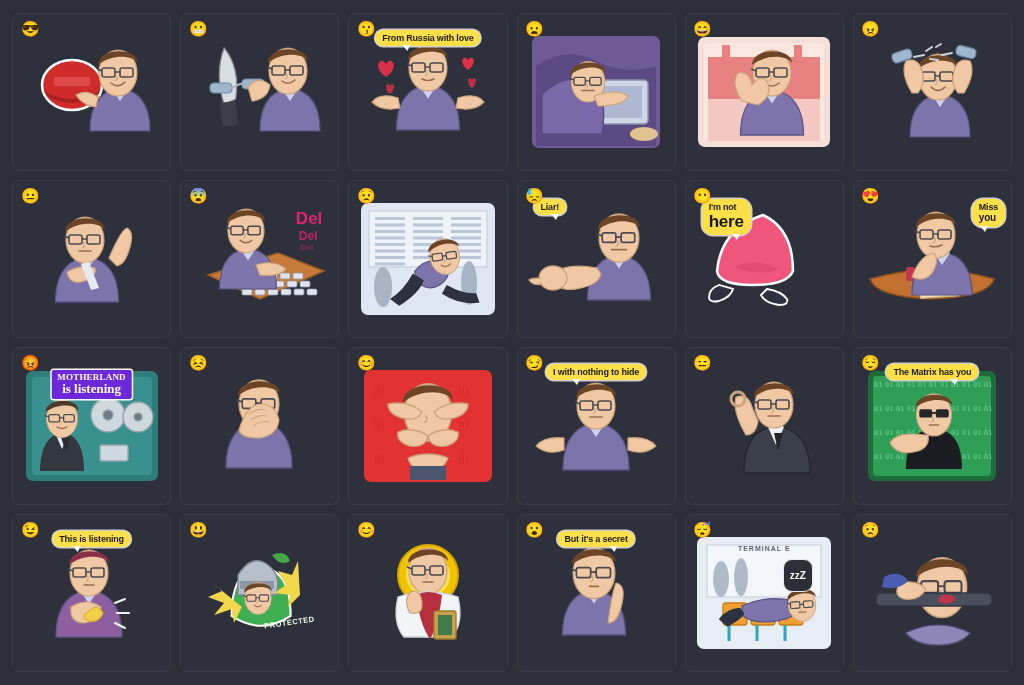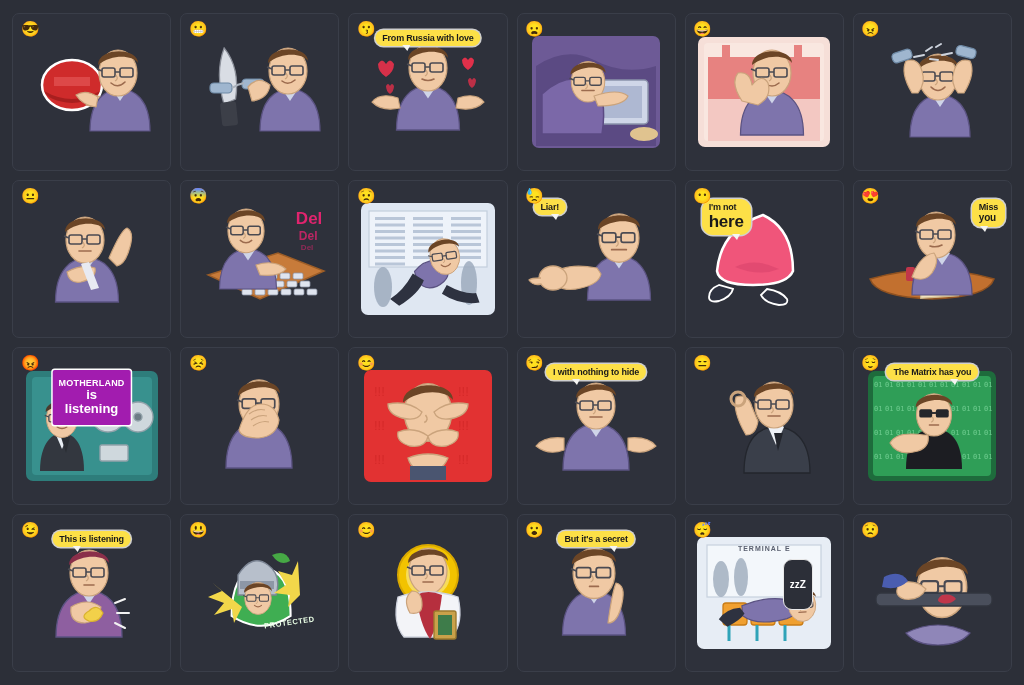--- a/index.html
+++ b/index.html
@@ -48,59 +48,60 @@
     padding: 3px 7px;
     font-size: 9px;
     font-weight: bold;
     white-space: nowrap;
     letter-spacing: -0.2px;
     box-shadow: 0 0 0 1.5px #cfcfcf;
     z-index: 5;
   }
   .cap-top   { top: 16px; left: 50%; transform: translateX(-50%); }
   .cap-topl  { top: 18px; left: 16px; }
-  .cap-topr  { top: 18px; right: 6px; border-radius: 9px; }
+  .cap-topr  { top: 18px; right: 6px; }
   .caption-bubble.two-line { white-space: normal; text-align: left; line-height: 1.15; }
   .caption-bubble::after {
     content: ""; position: absolute;
     bottom: -5px; left: 26%;
     border-left: 5px solid transparent;
     border-right: 3px solid transparent;
     border-top: 6px solid #f4f4f2;
   }
   .nub-right::after { left: auto; right: 22%; }
   .banner-red {
     position: absolute;
     top: 22px; left: 50%; transform: translateX(-50%);
-    background: #a21caf;
+    background: #6d28d9;
     color: #fff;
     text-align: center;
-    padding: 9px 6px;
+    padding: 3px 6px;
     border-radius: 2px;
     line-height: 1.05;
     z-index: 5;
     box-shadow: 0 0 0 1.5px #fff;
+    font-family: Liberation Serif, serif;
   }
   .banner-red .b1 { font-size: 9px; font-weight: bold; letter-spacing: 0.2px; display:block; }
   .banner-red .b2 { font-size: 13px; font-weight: bold; display:block; }
   .del-stack {
     position: absolute; right: 16px; top: 28px; z-index: 5; text-align: left;
   }
   .del-stack span { display: block; font-weight: bold; color: #e0246e; }
   .del-1 { font-size: 17px; }
   .del-2 { font-size: 12px; opacity: .8; margin-left: 3px; }
   .del-3 { font-size: 8px; opacity: .55; margin-left: 5px; }
   .terminal-label {
     position: absolute; top: 30px; left: 50%; transform: translateX(-50%);
     font-size: 7px; font-weight: bold; color: #5a6070; letter-spacing: 1px; z-index: 5;
   }
   .zzz-bubble {
     position: absolute; top: 44px; right: 30px;
     background: #2c2f38; color: #fff; border: 1.5px solid #e8e8e8;
-    border-radius: 9px; padding: 19px 6px; font-size: 10px; font-weight: bold;
+    border-radius: 9px; padding: 10px 6px; font-size: 10px; font-weight: bold;
     z-index: 5;
   }
   .protected-word {
     position: absolute; bottom: 44px; right: 24px;
     font-size: 7.5px; font-weight: bold; color: #eaffe6;
     letter-spacing: .5px; transform: rotate(-8deg); z-index: 6;
   }
 </style>
 </head>
 <body>

